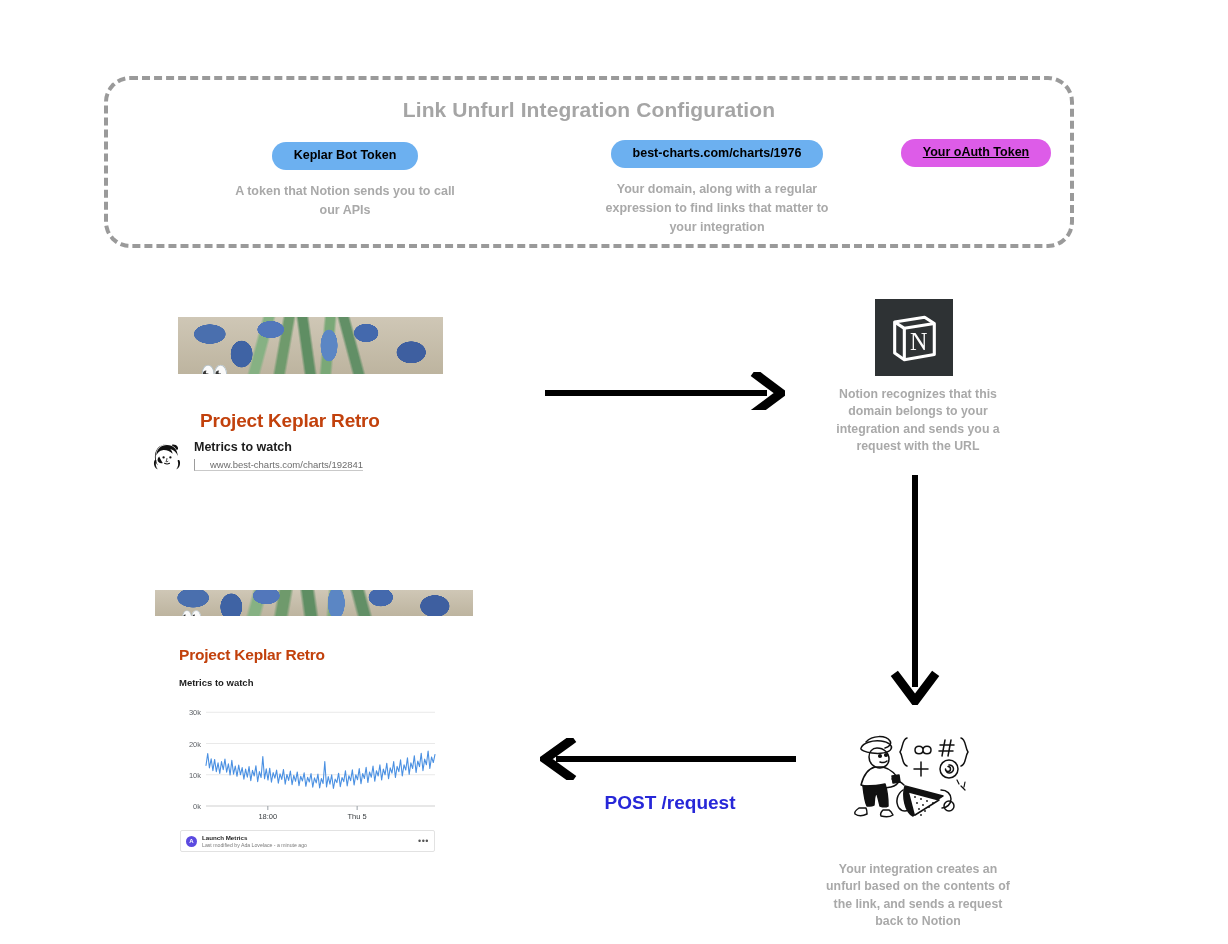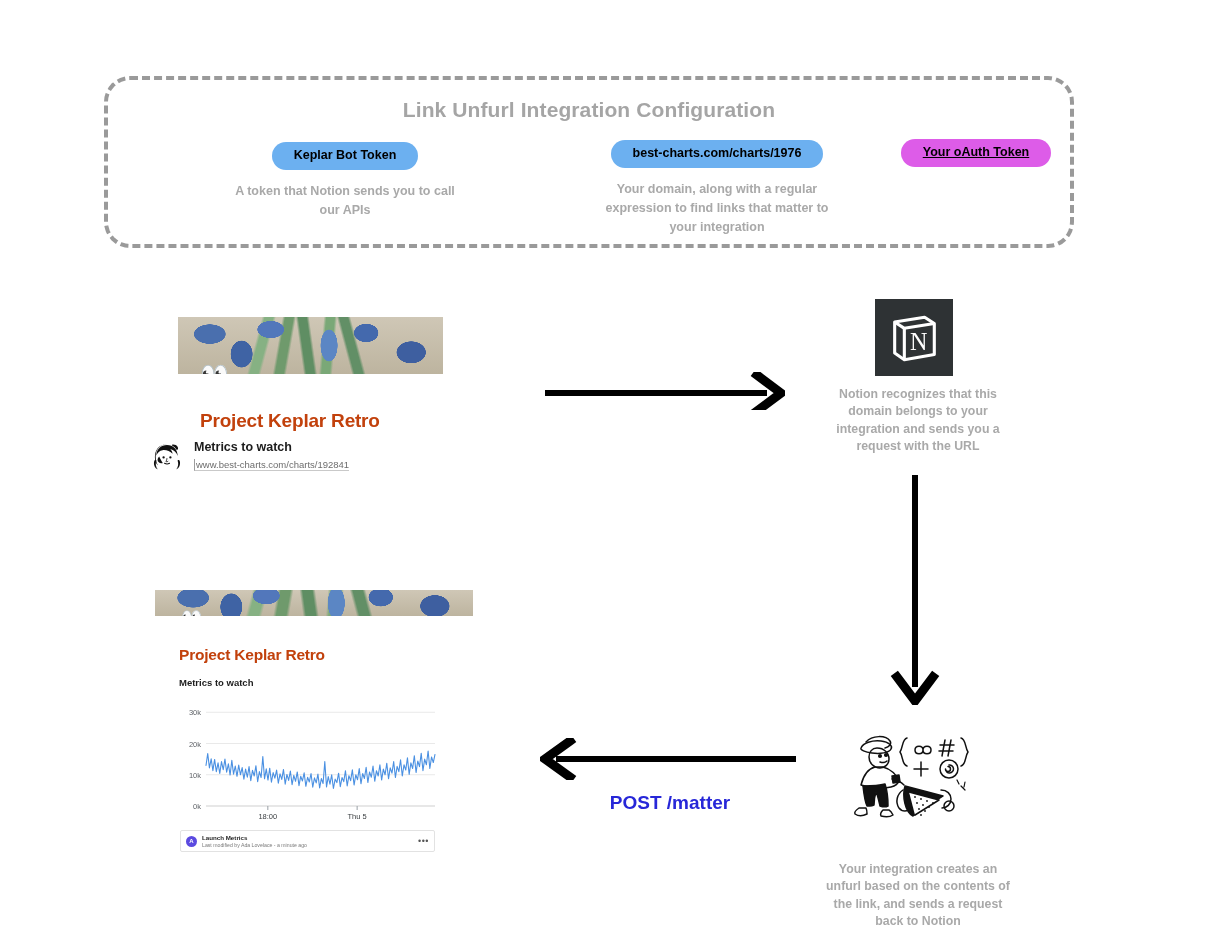--- a/index.html
+++ b/index.html
@@ -140,21 +140,21 @@
   #link-title {
     font-size: 12.5px;
     font-weight: bold;
     color: #1c1c1c;
   }
   #link-url {
     font-size: 9.5px;
     color: #6d6d6d;
     border-bottom: 1px solid #c9c9c9;
     border-left: 1px solid #9c9c9c;
-    padding-left: 1px;
+    padding-left: 15px;
     display: inline-block;
     margin-top: 3px;
   }
 
   
   #notion-logo-tile {
     position: absolute;
     left: 875px;
     top: 299px;
     width: 78px;
@@ -364,21 +364,21 @@
     <polyline points="12,202 30,226 48,202" fill="none" stroke="#000" stroke-width="9" stroke-linecap="square" stroke-linejoin="miter"></polyline>
   </svg>
 </div>
 
 <div id="arrow-left-bottom">
   <svg viewBox="0 0 256 42" width="256" height="42" aria-hidden="true">
     <line x1="256" y1="21" x2="16" y2="21" stroke="#000" stroke-width="6"></line>
     <polyline points="30,3 5,21 30,39" fill="none" stroke="#000" stroke-width="9" stroke-linecap="square" stroke-linejoin="miter"></polyline>
   </svg>
 </div>
-<div id="post-unfurl-label">POST /matter</div>
+<div id="post-unfurl-label">POST /request</div>
 
 <div id="unfurl-illustration">
   <svg viewBox="0 0 140 95" width="140" height="95" aria-hidden="true">
     <g fill="none" stroke="#111" stroke-width="1.5" stroke-linecap="round" stroke-linejoin="round">
 
       <path d="M62 8 c-5 1 -4 10 -7 14 c3 4 2 13 7 14"></path>
       <path d="M116 8 c5 1 4 10 7 14 c-3 4 -2 13 -7 14"></path>
 
       <path d="M70 20 c0 -5 8 -5 8 0 c0 5 8 5 8 0 c0 -5 -8 -5 -8 0 c0 5 -8 5 -8 0z"></path>
 

